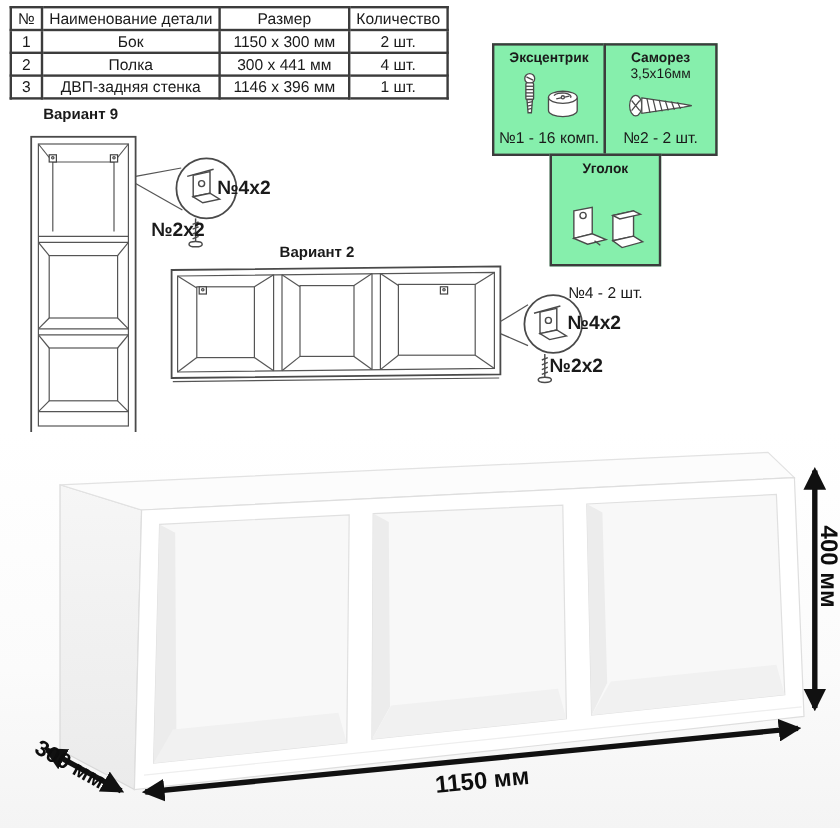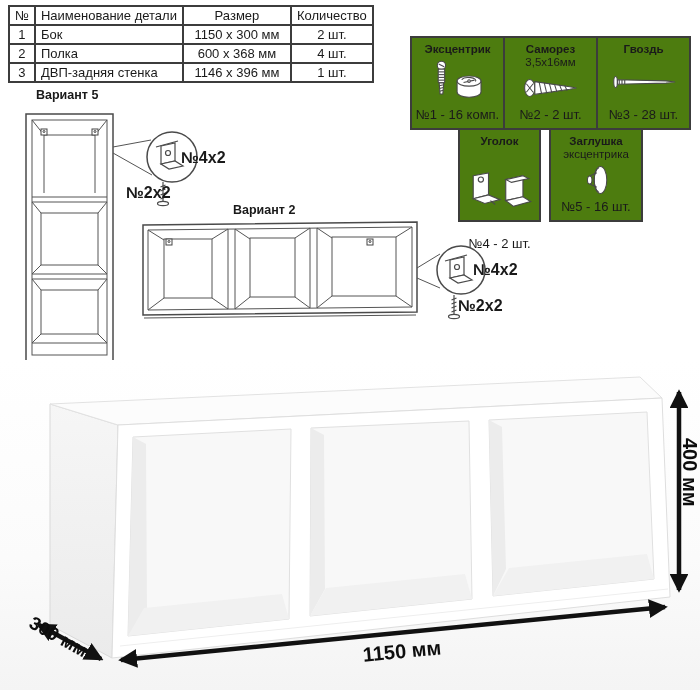--- a/index.html
+++ b/index.html
@@ -4,25 +4,25 @@
 <style>
   html,body{margin:0;padding:0;background:#fff;}
   .page{position:relative;width:700px;height:690px;background:#ffffff;overflow:hidden;
         font-family:"Liberation Sans","DejaVu Sans",sans-serif;color:#1a1a1a;}
 
   
   table.parts{position:absolute;left:8px;top:5px;border-collapse:collapse;
               font-size:13px;background:#fff;}
   table.parts th,table.parts td{border:2px solid #3c3c3c;height:17px;padding:0 5px;
               text-align:center;font-weight:normal;white-space:nowrap;}
-  table.parts td.nm{text-align:left;}
+  table.parts td.nm{text-align:center;}
   .c-num{width:22px}.c-name{width:146px}.c-size{width:108px}.c-qty{width:76px}
 
   
-  .hw-cell{position:absolute;border:2px solid #3c3c3c;background:#4d7c0f;
+  .hw-cell{position:absolute;border:2px solid #3c3c3c;background:#86efac;
            display:flex;flex-direction:column;align-items:center;
            justify-content:space-between;box-sizing:border-box;padding:5px 2px 6px 2px;}
   .hw-title{font-weight:bold;font-size:11.5px;line-height:13px;text-align:center;min-height:13px;}
   .hw-sub{font-weight:normal;font-size:11.5px;line-height:13px;text-align:center;min-height:0;}
   .hw-count{font-weight:normal;font-size:13px;text-align:center;}
   .hw-ico{flex:1;display:flex;align-items:center;justify-content:center;}
 
   
   .vlabel{position:absolute;font-weight:bold;font-size:12.5px;}
   .qlabel{position:absolute;font-weight:bold;font-size:16px;white-space:nowrap;}
@@ -59,21 +59,21 @@
     <tbody>
       <tr>
         <td>1</td>
         <td class="nm">Бок</td>
         <td>1150 х 300 мм</td>
         <td>2 шт.</td>
       </tr>
       <tr>
         <td>2</td>
         <td class="nm">Полка</td>
-        <td>600 х 368 мм</td>
+        <td>300 х 441 мм</td>
         <td>4 шт.</td>
       </tr>
       <tr>
         <td>3</td>
         <td class="nm">ДВП-задняя стенка</td>
         <td>1146 х 396 мм</td>
         <td>1 шт.</td>
       </tr>
     </tbody>
   </table>
@@ -121,74 +121,41 @@
           <line x1="38" y1="14.4" x2="41" y2="25.6"></line>
             <line x1="44" y1="15.2" x2="47" y2="24.8"></line>
           <line x1="50" y1="16" x2="53" y2="24"></line>
             <line x1="56" y1="16.8" x2="59" y2="23.2"></line>
         </g>
       </svg>
     </div>
     <div class="hw-count">№2 - 2 шт.</div>
   </div>
 
-  <div class="hw-cell" style="left:596px;top:36px;width:95px;height:94px;">
-    <div class="hw-title">Гвоздь</div>
-    <div class="hw-ico">
-      <svg width="76" height="22" viewBox="0 0 80 24" style="position:static">
-        <g stroke="#4a4a4a" fill="#fff" stroke-width="1.2">
-          <ellipse cx="9" cy="12" rx="2" ry="6"></ellipse>
-          <path d="M11,9.6 L64,10.8 L74,12 L64,13.2 L11,14.4 Z"></path>
-          <line x1="13" y1="9.7" x2="13" y2="14.3"></line>
-            <line x1="16" y1="9.8" x2="16" y2="14.2"></line>
-            <line x1="19" y1="9.9" x2="19" y2="14.1"></line>
-        </g>
-      </svg>
-    </div>
-    <div class="hw-count">№3 - 28 шт.</div>
-  </div>
-
-  <div class="hw-cell" style="left:458px;top:128px;width:83px;height:94px;gap:22px;">
+
+  <div class="hw-cell" style="left:458px;top:128px;width:93px;height:94px;gap:22px;">
     <div class="hw-title">Уголок</div>
     <div class="hw-ico">
       <svg width="78" height="44" viewBox="0 0 80 46" style="position:static">
         <g stroke="#4a4a4a" fill="#fff" stroke-width="1.2">
           <polygon points="12,6 28,3 28,26 12,30"></polygon>
           <circle cx="20" cy="10" r="2.7"></circle>
           <polygon points="12,30 28,26 40,31 24,35"></polygon>
           <line x1="30" y1="32" x2="35" y2="36"></line>
           <polygon points="46,10 64,6 64,28 46,32"></polygon>
           <polygon points="46,10 64,6 70,9 52,13"></polygon>
           <polygon points="46,32 64,28 72,33 54,38"></polygon>
         </g>
       </svg>
     </div>
     <div class="hw-count">№4 - 2 шт.</div>
   </div>
 
-  <div class="hw-cell" style="left:549px;top:128px;width:94px;height:94px;">
-    <div>
-      <div class="hw-title">Заглушка</div>
-      <div class="hw-sub">эксцентрика</div>
-    </div>
-    <div class="hw-ico">
-      <svg width="60" height="36" viewBox="0 0 66 40" style="position:static">
-        <g stroke="#4a4a4a" fill="#fff" stroke-width="1.2">
-          <ellipse cx="38" cy="20" rx="7" ry="15"></ellipse>
-          <path d="M36,7 A5,13 0 0 0 36,33" fill="none"></path>
-          <ellipse cx="26" cy="20" rx="2.5" ry="4.5"></ellipse>
-          <line x1="26" y1="15.5" x2="34" y2="12"></line>
-            <line x1="26" y1="24.5" x2="34" y2="28"></line>
-        </g>
-      </svg>
-    </div>
-    <div class="hw-count">№5 - 16 шт.</div>
-  </div>
-
-  <span class="vlabel" style="left:36px;top:88px;">Вариант 5</span>
+
+  <span class="vlabel" style="left:36px;top:88px;">Вариант 9</span>
   <svg style="left:0;top:85px;" width="245" height="300" viewBox="0 0 245 300">
     <g>
       <rect class="ln2" x="26" y="29" width="87" height="247"></rect>
       <rect class="ln" x="32" y="35" width="75" height="235"></rect>
 
       <line class="ln" x1="32" y1="35" x2="44" y2="50"></line>
         <line class="ln" x1="107" y1="35" x2="95" y2="50"></line>
       <line class="ln" x1="44" y1="50" x2="95" y2="50"></line>
       <line class="ln" x1="44" y1="50" x2="44" y2="108"></line>
         <line class="ln" x1="95" y1="50" x2="95" y2="108"></line>

